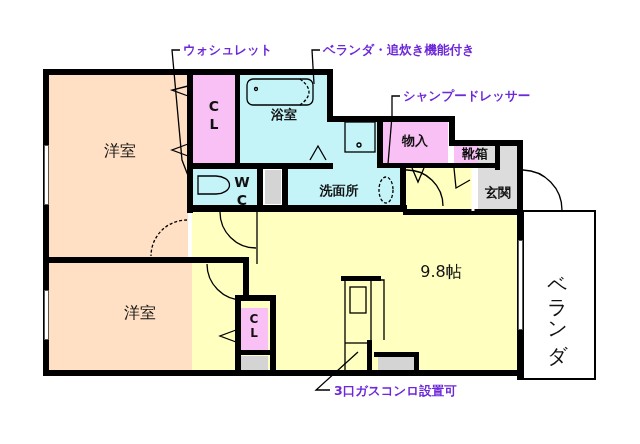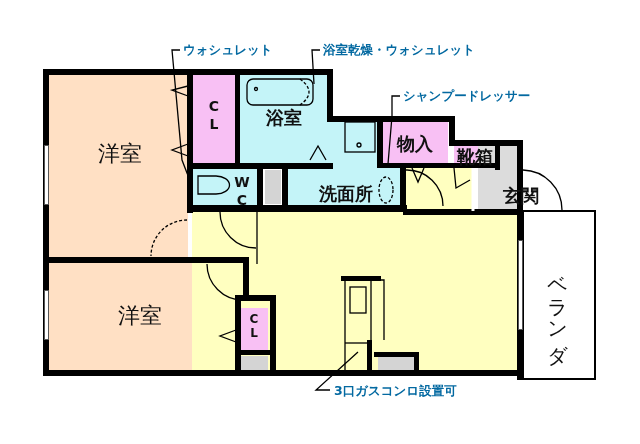--- a/index.html
+++ b/index.html
@@ -1,24 +1,24 @@
 <!DOCTYPE html>
 <html><head>
 <meta charset="utf-8">
 <style>
   html, body { margin:0; padding:0; background:#ffffff; }
   body { width:640px; height:444px; position:relative; overflow:hidden;
          font-family:"DejaVu Sans", sans-serif; }
   .abs { position:absolute; box-sizing:border-box; }
   .wall { position:absolute; background:#000; }
   .room-label { position:absolute; text-align:center; color:#111; line-height:1.1; }
-  .lbl-big { font-size:22px; }
-  .lbl-mid { font-size:18px; font-weight:bold; }
+  .lbl-big { font-size:16px; }
+  .lbl-mid { font-size:13px; font-weight:bold; }
   .lbl-cl { font-size:14px; font-weight:bold; line-height:1.25; }
-  .callout { position:absolute; font-size:12.5px; font-weight:bold; color:#0369a1; white-space:nowrap; font-family:"DejaVu Sans", sans-serif; }
+  .callout { position:absolute; font-size:12.5px; font-weight:bold; color:#6d28d9; white-space:nowrap; font-family:"DejaVu Sans", sans-serif; }
   svg { position:absolute; left:0; top:0; }
   .win { position:absolute; background:#fff; border:1px solid #555; box-sizing:border-box; }
 </style>
 </head>
 <body>
 
 <div class="abs" style="left:48px;top:74px;width:140px;height:184px;background:#ffe0c4;"></div>
 <div class="abs" style="left:48px;top:262px;width:188px;height:108px;background:#ffe0c4;"></div>
 <div class="abs" style="left:192px;top:212px;width:330px;height:162px;background:#ffffc0;"></div>
 <div class="abs" style="left:406px;top:168px;width:68px;height:44px;background:#ffffc0;"></div>
@@ -118,36 +118,37 @@
   </g>
 </svg>
 
 <div class="room-label lbl-big" style="left:80px;top:142px;width:80px;">
   <div>洋室</div>
 </div>
 <div class="room-label lbl-big" style="left:100px;top:304px;width:80px;">
   <div>洋室</div>
 </div>
 <div class="room-label lbl-big" style="left:396px;top:263px;width:90px;">
+  <div>9.8帖</div>
 </div>
 <div class="room-label lbl-mid" style="left:262px;top:108px;width:44px;">浴室</div>
-<div class="room-label lbl-mid" style="left:316px;top:184px;width:60px;text-align:center;">洗面所</div>
+<div class="room-label lbl-mid" style="left:309px;top:184px;width:60px;text-align:center;">洗面所</div>
 <div class="room-label lbl-cl" style="left:232px;top:174px;width:20px;">
   <div>W</div>
   <div>C</div>
 </div>
 <div class="room-label lbl-cl" style="left:203px;top:98px;width:22px;">
   <div>C</div>
   <div>L</div>
 </div>
 <div class="room-label" style="left:242px;top:312px;width:24px;font-size:12px;font-weight:bold;line-height:1.2;">
   <div>C</div>
   <div>L</div>
 </div>
 <div class="room-label lbl-mid" style="left:390px;top:134px;width:50px;">物入</div>
 <div class="room-label lbl-mid" style="left:454px;top:147px;width:42px;">靴箱</div>
-<div class="room-label lbl-mid" style="left:478px;top:186px;width:40px;padding-left:23px;">玄関</div>
+<div class="room-label lbl-mid" style="left:478px;top:186px;width:40px;">玄関</div>
 <div class="room-label" style="left:546px;top:262px;width:22px;font-size:20px;writing-mode:vertical-rl;line-height:1;">ベランダ</div>
 
 <div class="callout" style="left:183px;top:42px;">ウォシュレット</div>
-<div class="callout" style="left:323px;top:42px;">浴室乾燥・ウォシュレット</div>
+<div class="callout" style="left:323px;top:42px;">ベランダ・追炊き機能付き</div>
 <div class="callout" style="left:403px;top:88px;">シャンプードレッサー</div>
 <div class="callout" style="left:334px;top:383px;">3口ガスコンロ設置可</div>
 
 </body></html>

